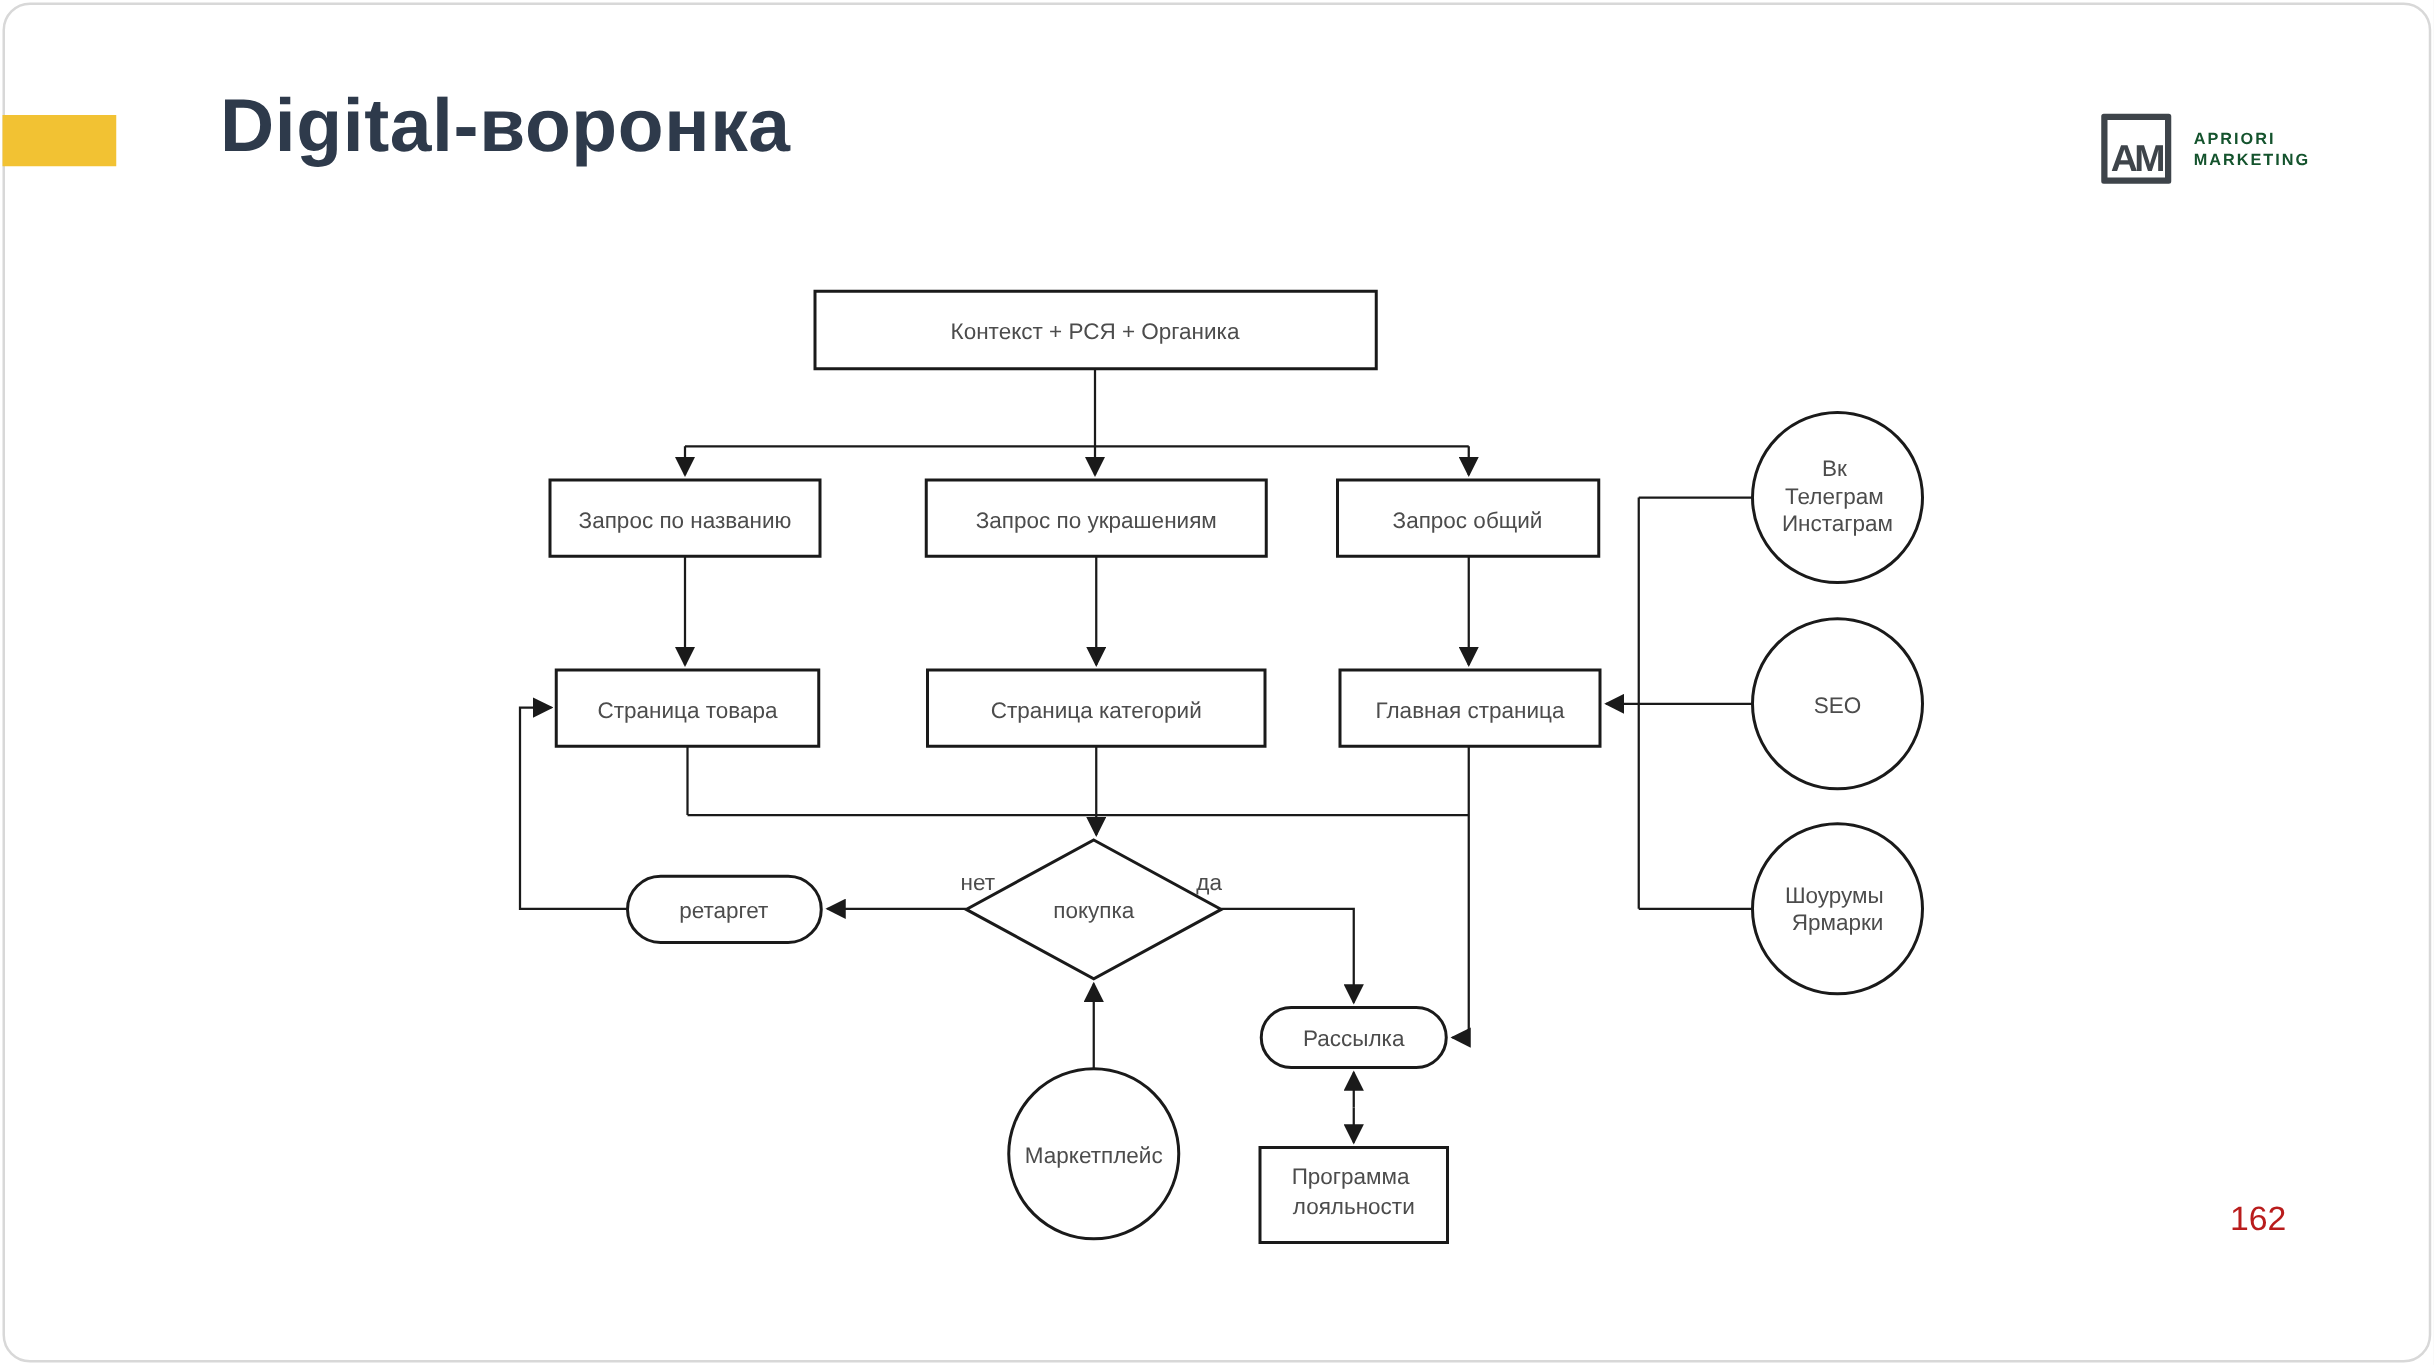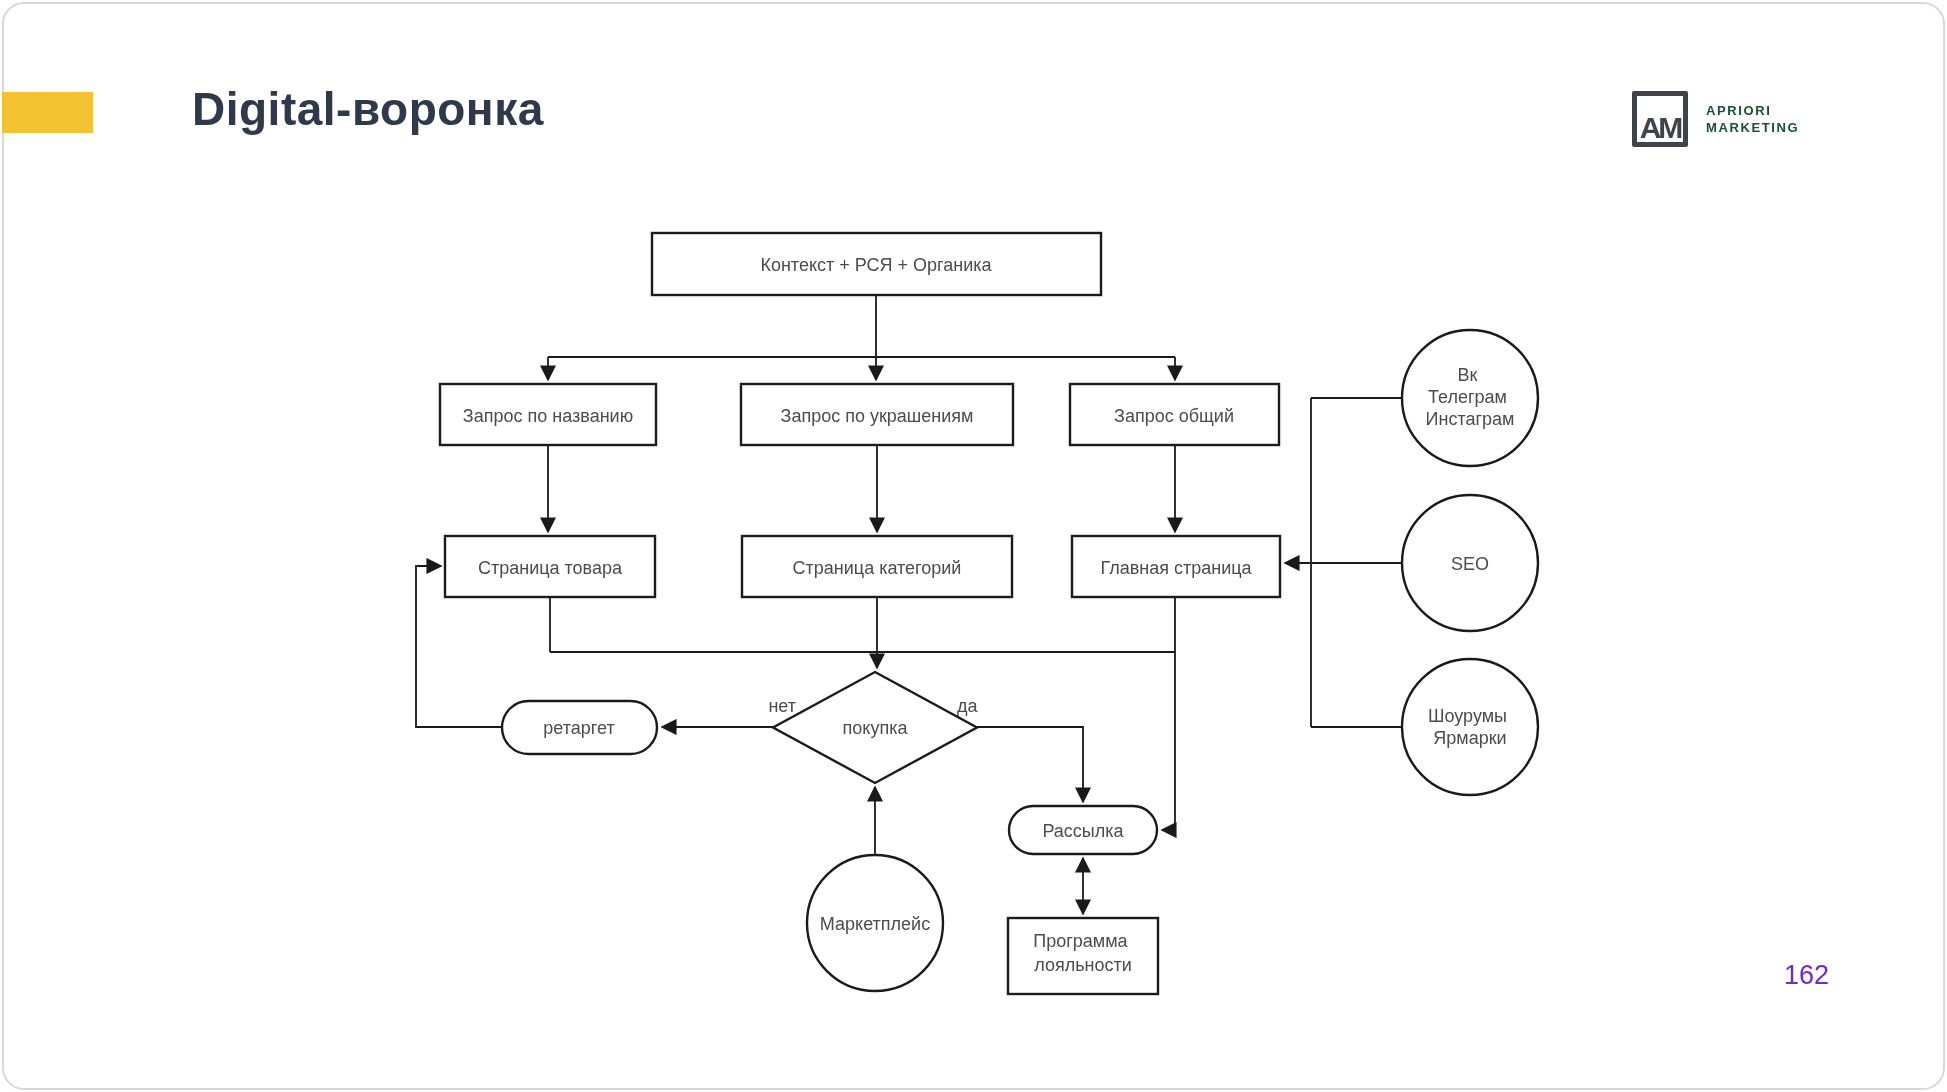--- a/index.html
+++ b/index.html
@@ -20,29 +20,29 @@
   }
   .accent-bar {
     position: absolute;
     left: 2px; top: 92px;
     width: 91px; height: 41px;
     background: #F2C233;
   }
   .slide-title {
     position: absolute;
     left: 176px; top: 66px;
-    margin: 16px;
-    font-size: 46px;
+    margin: 0;
+    font-size: 60px;
     font-weight: 700;
     letter-spacing: 0.5px;
     color: #2E3A4B;
   }
   .logo {
     position: absolute;
-    left: 1632px; top: 91px;
+    left: 1681px; top: 91px;
     display: flex;
     align-items: center;
   }
   .logo-mark {
     width: 46px; height: 46px;
     border: 5px solid #3E444A;
     border-radius: 2px;
     display: flex;
     align-items: flex-end;
     justify-content: center;
@@ -58,21 +58,21 @@
     font-size: 13px;
     font-weight: 700;
     letter-spacing: 1.6px;
     color: #14532d;
     line-height: 17px;
   }
   .page-number {
     position: absolute;
     left: 1784px; top: 960px;
     font-size: 27px;
-    color: #6d28d9;
+    color: #b91c1c;
   }
   svg.flowchart { position: absolute; left: 0; top: 0; }
   .edge {
     fill: none;
     stroke: #1a1a1a;
     stroke-width: 1.8;
   }
   .shape {
     fill: #ffffff;
     stroke: #1a1a1a;

